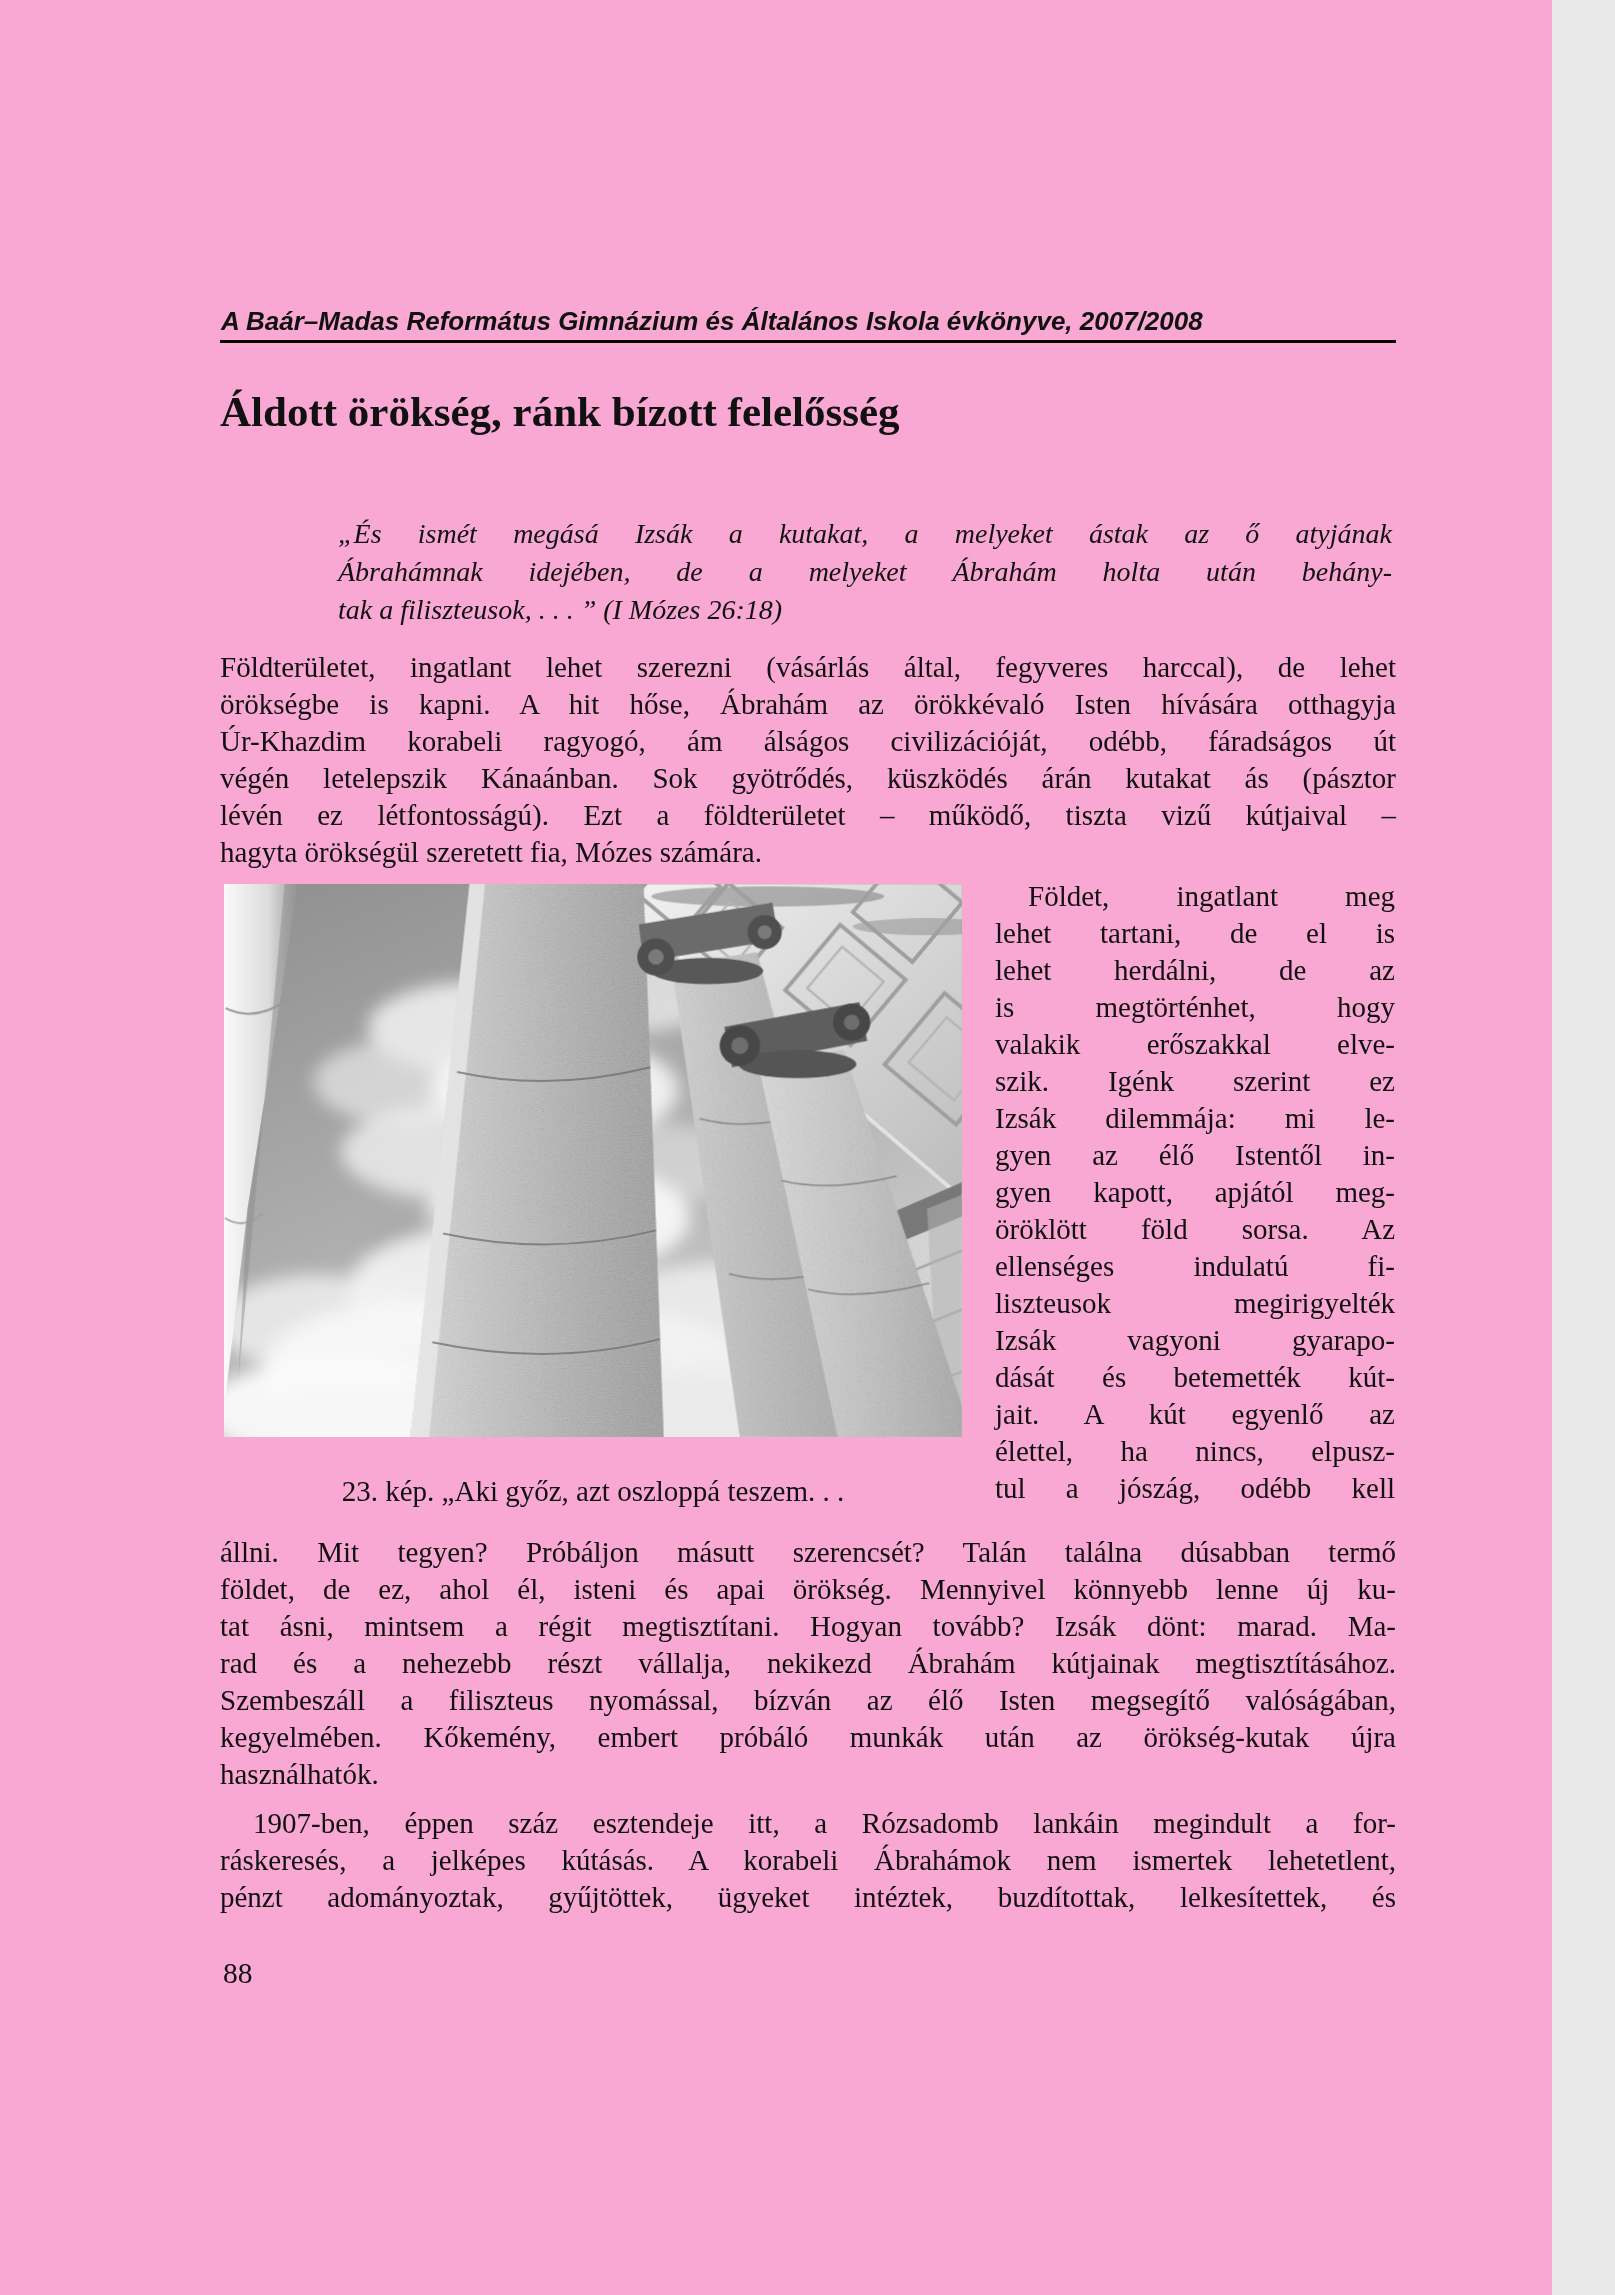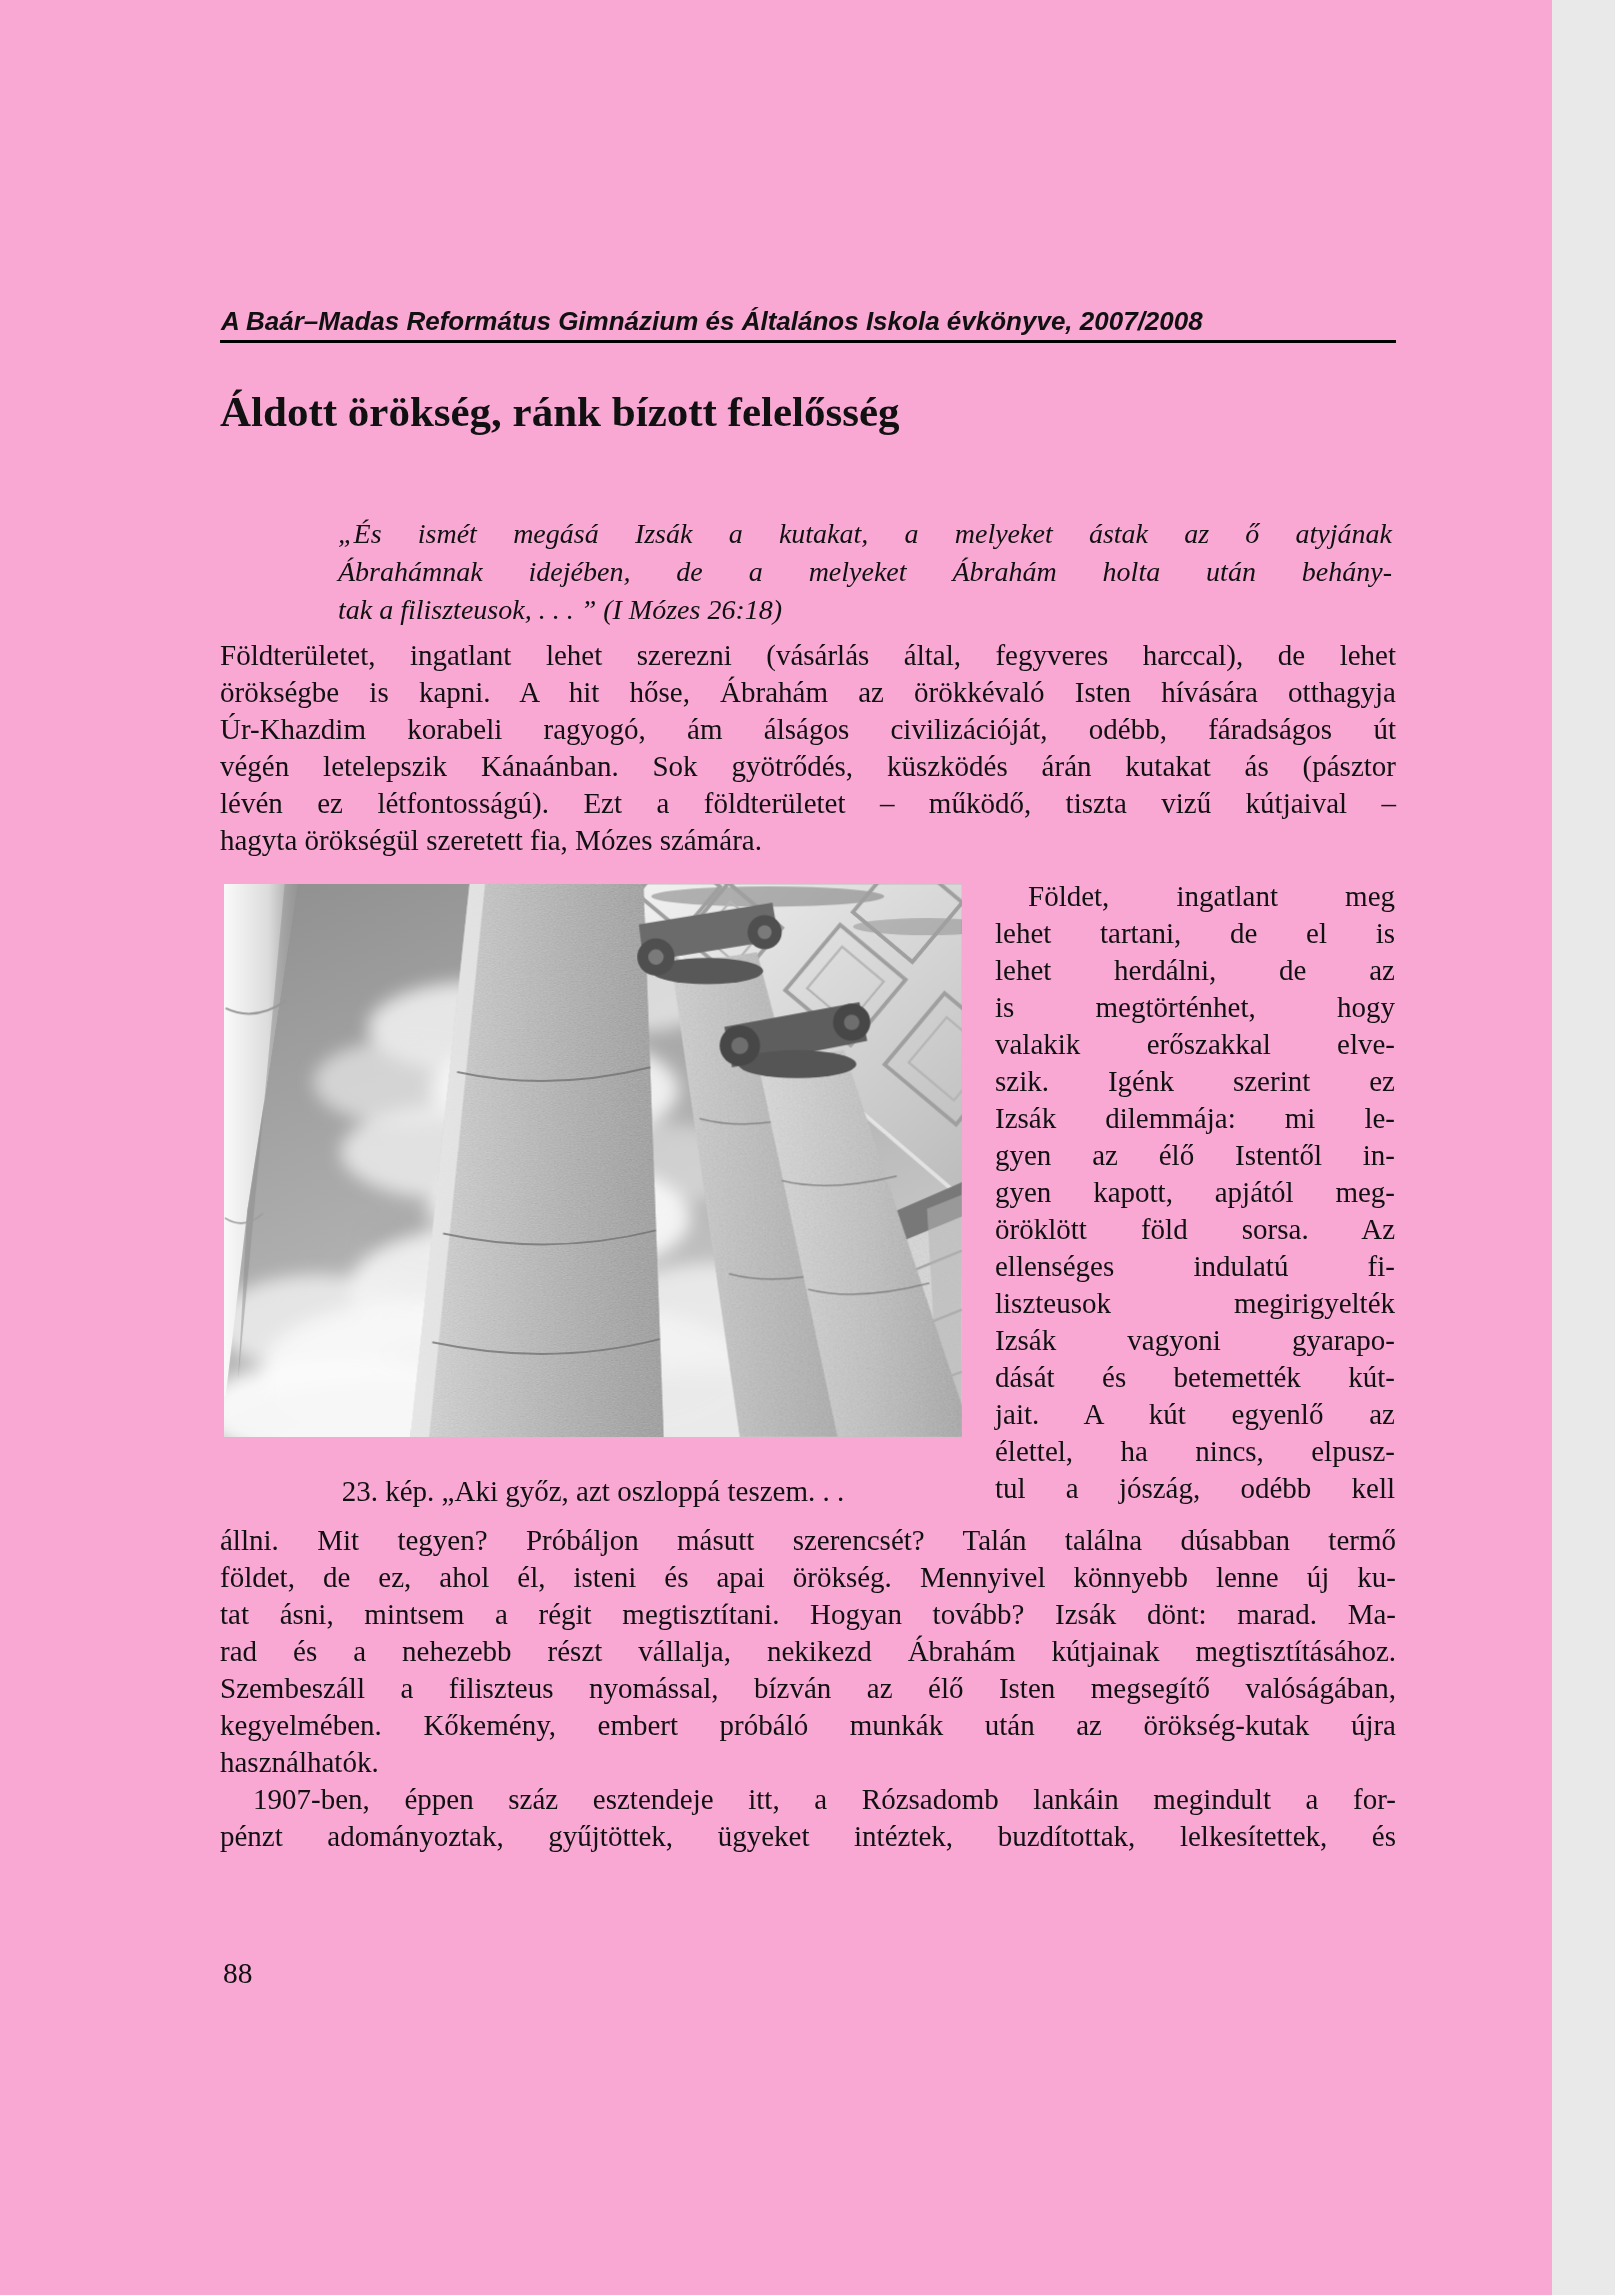--- a/index.html
+++ b/index.html
@@ -12,21 +12,21 @@
   .running-head {
     font-family:"Liberation Sans", sans-serif;
     font-style:italic; font-weight:bold; font-size:26px; letter-spacing:0px;
     white-space:nowrap;
   }
   .headrule { background:#000000; }
 
   .doc-title { font-weight:bold; font-size:43px; white-space:nowrap; }
 
   .quote-block { font-style:italic; font-size:28px; line-height:38px;margin-top:32px; }
-  .body-block  { font-size:29px; line-height:37px; }
+  .body-block  { font-size:29px; line-height:37px;margin-top:12px; }
   .side-block  { font-size:29px; line-height:37px; }
 
   .jl .ln { text-align:justify; text-align-last:justify; }
   .last-left .ln:last-child { text-align-last:left; }
   .indent-first .ln:first-child { text-indent:33px; }
 
   .caption { font-size:29px; text-align:center; white-space:nowrap; }
   .pagenum { font-size:29.5px; }
 
   .photo-frame { line-height:0; }
@@ -233,20 +233,21 @@
         <div class="ln">állni. Mit tegyen? Próbáljon másutt szerencsét? Talán találna dúsabban termő</div>
         <div class="ln">földet, de ez, ahol él, isteni és apai örökség. Mennyivel könnyebb lenne új ku-</div>
         <div class="ln">tat ásni, mintsem a régit megtisztítani. Hogyan tovább? Izsák dönt: marad. Ma-</div>
         <div class="ln">rad és a nehezebb részt vállalja, nekikezd Ábrahám kútjainak megtisztításához.</div>
         <div class="ln">Szembeszáll a filiszteus nyomással, bízván az élő Isten megsegítő valóságában,</div>
         <div class="ln">kegyelmében. Kőkemény, embert próbáló munkák után az örökség-kutak újra</div>
         <div class="ln">használhatók.</div>
       </div>
     <div class="body-block jl indent-first" style="width:1176px;">
         <div class="ln">1907-ben, éppen száz esztendeje itt, a Rózsadomb lankáin megindult a for-</div>
+        <div class="ln">ráskeresés, a jelképes kútásás. A korabeli Ábrahámok nem ismertek lehetetlent,</div>
         <div class="ln">pénzt adományoztak, gyűjtöttek, ügyeket intéztek, buzdítottak, lelkesítettek, és</div>
       </div>
   </div>
 
   <div class="abs pagenum" style="left:223px; top:1957px;text-align:right;">88</div>
 
 </div>
 
 
 </body></html>

